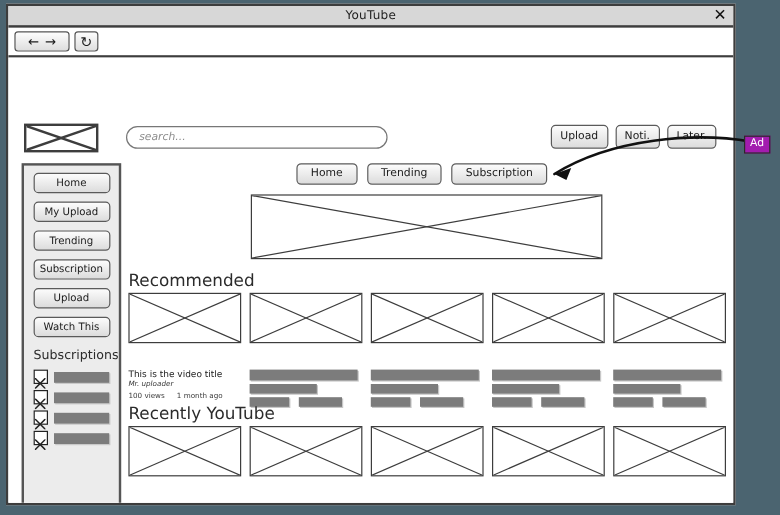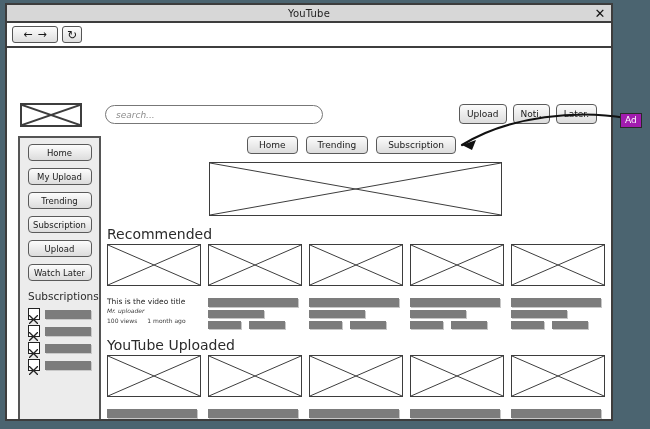--- a/index.html
+++ b/index.html
@@ -111,21 +111,21 @@
 
   .grid{position:absolute;display:flex;gap:7px;}
   .grid-recommended{left:0px;top:88px;}
   .grid-recent{left:0px;top:199px;}
 
   .card{width:94px;}
   .thumb{
     width:94px;height:42px;border:1.5px solid #3d3d3d;background:#fff;
     box-sizing:border-box;
   }
-  .meta{margin-top:12px;}
+  .meta{margin-top:22px;}
   .bar{background:#7c7c7c;box-shadow:1px 1px 0 #c7c7c7;}
   .bar-title{height:9px;width:90px;margin-bottom:3px;}
   .bar-user{height:8px;width:56px;margin-bottom:3px;}
   .bar-stats{display:flex;gap:8px;}
   .bar-views{height:8px;width:33px;}
   .bar-age{height:8px;width:36px;}
 
   .txt-title{font-size:7.5px;color:#1c1c1c;margin-bottom:2px;line-height:1.1;}
   .txt-user{font-size:6px;color:#3a3a3a;font-style:italic;margin-bottom:3px;line-height:1.1;}
   .txt-stats{display:flex;gap:10px;font-size:6px;color:#3a3a3a;line-height:1.1;}
@@ -181,21 +181,21 @@
         <div class="pillbtn">Trending</div>
         <div class="pillbtn">Subscription</div>
       </div>
 
       <div class="sidebar">
         <div class="side-btn">Home</div>
         <div class="side-btn">My Upload</div>
         <div class="side-btn">Trending</div>
         <div class="side-btn">Subscription</div>
         <div class="side-btn">Upload</div>
-        <div class="side-btn">Watch Later</div>
+        <div class="side-btn">Watch This</div>
 
         <div class="subs-head">Subscriptions</div>
 
         <div class="sub-row">
           <span class="sub-x">
             <svg width="9" height="9" viewBox="0 0 10 10">
               <line x1="0" y1="0" x2="10" y2="10" stroke="#222" stroke-width="1.4"></line>
               <line x1="10" y1="0" x2="0" y2="10" stroke="#222" stroke-width="1.4"></line>
             </svg>
           </span>
@@ -323,21 +323,21 @@
               <div class="bar bar-user"></div>
               <div class="bar-stats">
                 <span class="bar bar-views"></span>
                 <span class="bar bar-age"></span>
               </div>
             </div>
           </div>
 
         </div>
 
-        <div class="section-title row-recent-title">YouTube Uploaded</div>
+        <div class="section-title row-recent-title">Recently YouTube</div>
 
         <div class="grid grid-recent">
 
           <div class="card">
             <div class="thumb">
               <svg class="xbox-svg" viewBox="0 0 94 42" preserveAspectRatio="none">
                 <line x1="0" y1="0" x2="94" y2="42" stroke="#3d3d3d" stroke-width="1" vector-effect="non-scaling-stroke"></line>
                 <line x1="94" y1="0" x2="0" y2="42" stroke="#3d3d3d" stroke-width="1" vector-effect="non-scaling-stroke"></line>
               </svg>
             </div>

